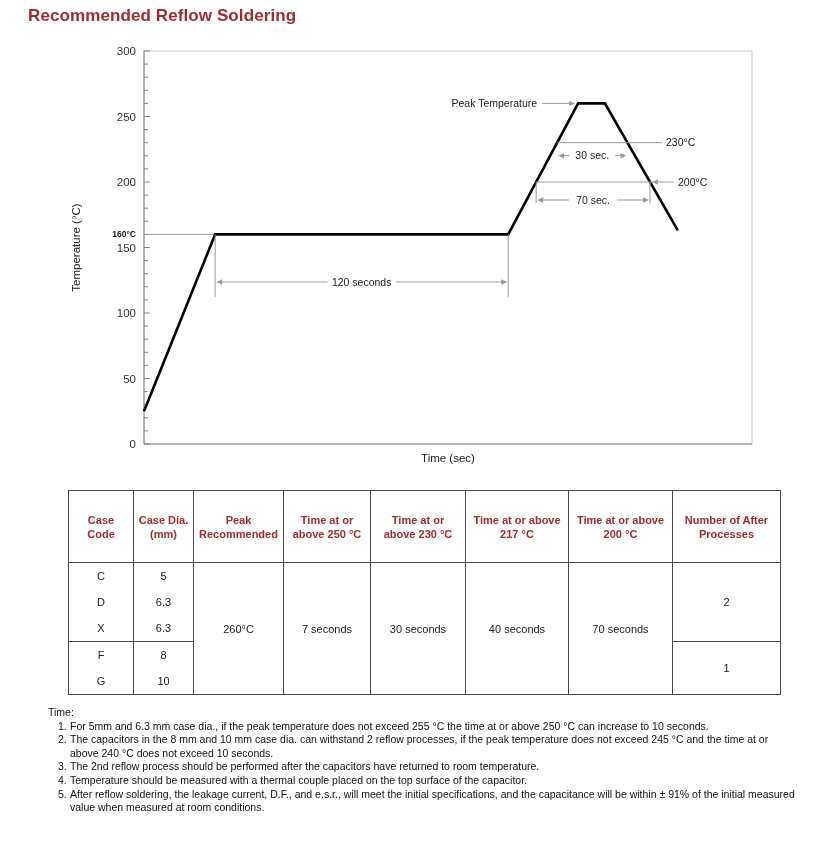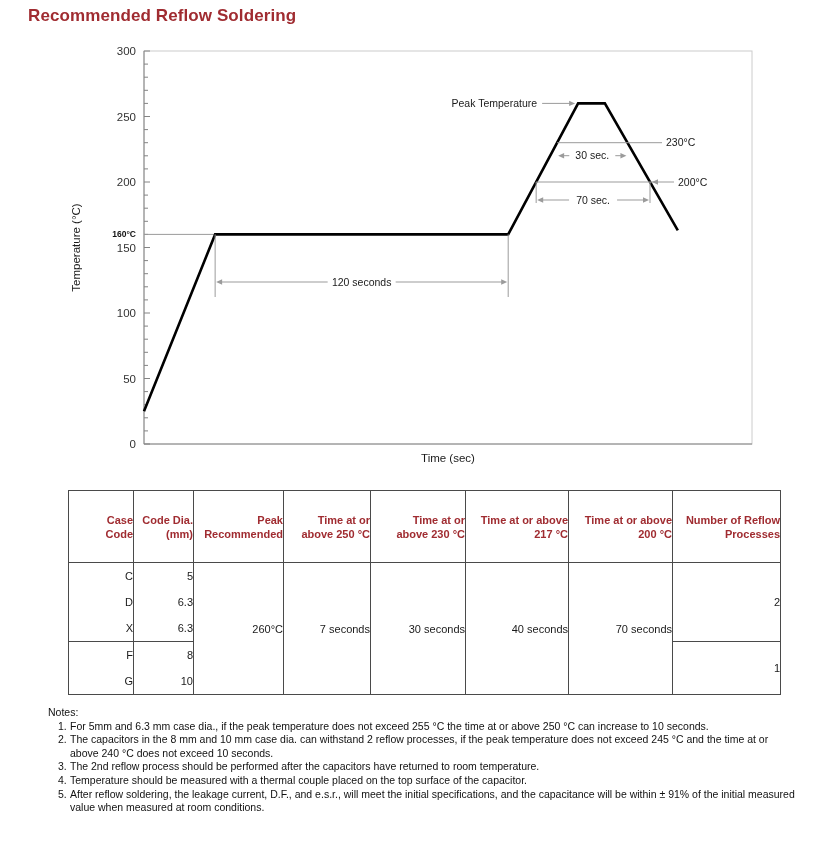--- a/index.html
+++ b/index.html
@@ -22,21 +22,21 @@
   .chart-wrap svg { display:block; }
 
   .param-table {
     position:absolute; top:490px; left:68px;
     width:712px;
     border-collapse:collapse; table-layout:fixed;
     font-size:11px; color:var(--text,#1a1a1a);
   }
   .param-table th, .param-table td {
     border:1px solid var(--border-dark,#4a4a4a);
-    text-align:right; vertical-align:middle; padding:0;margin-top:13px;
+    text-align:center; vertical-align:middle; padding:0;margin-top:13px;
   }
   .param-table thead tr { height:72px; }
   .param-table th {
     color:var(--accent-red,#A02C31);
     font-weight:bold; font-size:11px; line-height:14px;
     white-space:pre-line;
   }
   .param-table tbody tr { height:26px; }
   .param-table td.stack { padding:0; }
   .param-table td.stack div { height:26px; line-height:26px; }
@@ -143,33 +143,33 @@
         <col style="width:87px">
       <col style="width:95px">
         <col style="width:103px">
         <col style="width:104px">
         <col style="width:108px">
     </colgroup>
     <thead>
       <tr>
         <th>Case
 Code</th>
-        <th>Code Dia.
+        <th>Case Dia.
 (mm)</th>
         <th>Peak
 Recommended</th>
         <th>Time at or
 above 250 °C</th>
         <th>Time at or
 above 230 °C</th>
         <th>Time at or above
 217 °C</th>
         <th>Time at or above
 200 °C</th>
-        <th>Number of Reflow
+        <th>Number of After
 Processes</th>
       </tr>
     </thead>
     <tbody>
       <tr>
         <td class="stack" rowspan="3">
           <div>C</div>
           <div>D</div>
           <div>X</div>
         </td>
@@ -196,21 +196,21 @@
           <div>8</div>
           <div>10</div>
         </td>
         <td rowspan="2">1</td>
       </tr>
       <tr></tr>
     </tbody>
   </table>
 
   <div class="notes">
-    <div class="notes-heading">Notes:</div>
+    <div class="notes-heading">Time:</div>
     <div class="note-item">
       <span class="num">1.</span>
       <span class="note-text">For 5mm and 6.3 mm case dia., if the peak temperature does not exceed 255 °C the time at or above 250 °C can increase to 10 seconds.</span>
     </div>
     <div class="note-item">
       <span class="num">2.</span>
       <span class="note-text">The capacitors in the 8 mm and 10 mm case dia. can withstand 2 reflow processes, if the peak temperature does not exceed 245 °C and the time at or above 240 °C does not exceed 10 seconds.</span>
     </div>
     <div class="note-item">
       <span class="num">3.</span>

